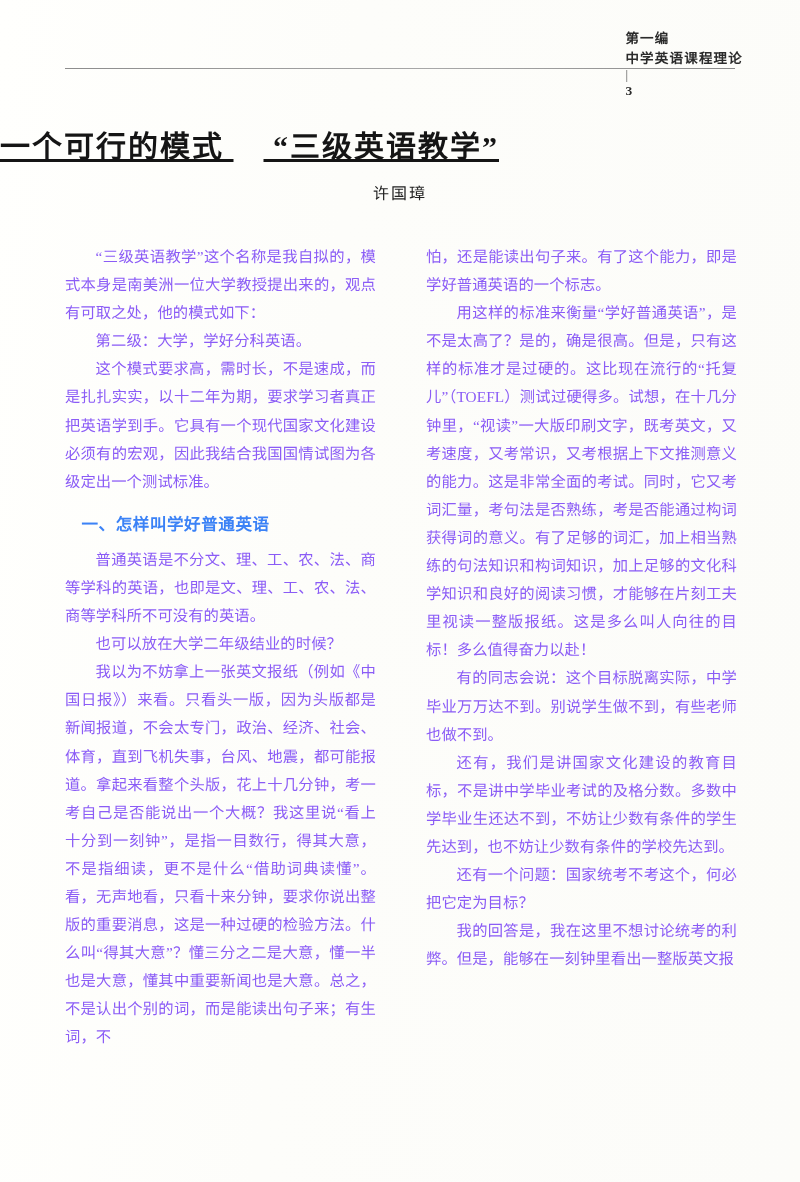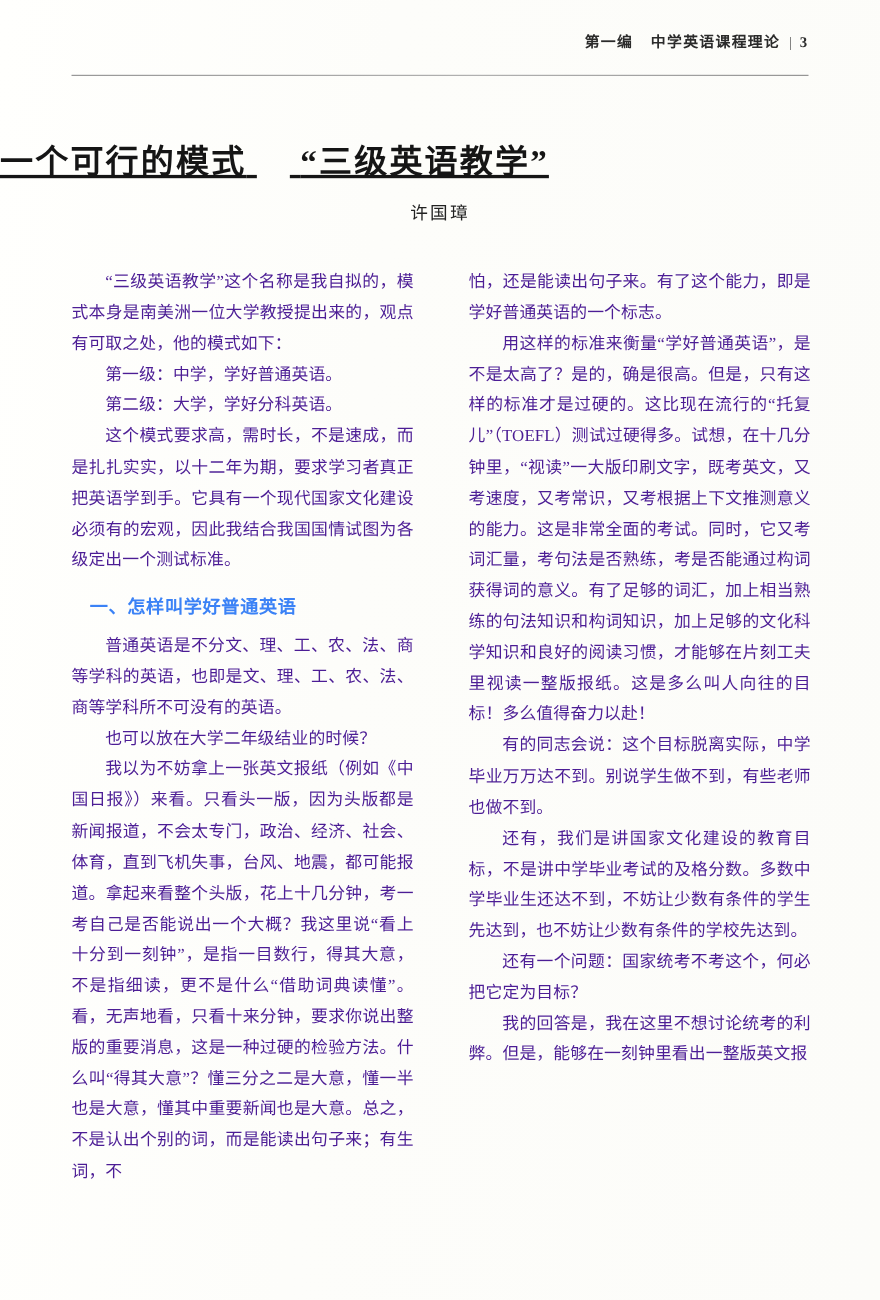--- a/index.html
+++ b/index.html
@@ -39,20 +39,21 @@
     top: 27px;
     right: 65px;
     display: flex;
     align-items: baseline;
     font-family: "Liberation Serif", "DejaVu Serif", serif;
     font-weight: bold;
     font-size: 13.5px;
     letter-spacing: 1.2px;
     color: #2b2b2b;
     white-space: nowrap;
+    flex-direction: column;
   }
   .running-head .rh-part {
     font-weight: bold;
   }
   .running-head .rh-gap {
     display: inline-block;
     width: 16px;
   }
   .running-head .rh-sep {
     margin: 0 6px 0 8px;
@@ -120,21 +121,21 @@
   .col-left  { margin-right: 50px; }
 
   p.para {
     margin: 0;
     font-family: "Liberation Serif", "DejaVu Serif", serif;
     font-size: 15.3px;
     line-height: 28.1px;
     text-align: justify;
     text-justify: inter-ideograph;
     text-indent: 2em;
-    color: #4c1d95;
+    color: #8b5cf6;
     letter-spacing: 0.1px;
   }
   p.para.cont {
     text-indent: 0;
   }
   h2.section-heading {
     margin: 14px 0 8px 0;
     font-family: "Liberation Sans", "DejaVu Sans", sans-serif;
     font-weight: bold;
     font-size: 16.5px;
@@ -163,21 +164,20 @@
     <span>一个可行的模式</span>
     <span class="title-gap"></span>
     <span>“三级英语教学”</span>
   </h1>
 
   <div class="article-author">许国璋</div>
 
   <div class="body-columns">
     <div class="column col-left">
         <p class="para">“三级英语教学”这个名称是我自拟的，模式本身是南美洲一位大学教授提出来的，观点有可取之处，他的模式如下：</p>
-        <p class="para">第一级：中学，学好普通英语。</p>
         <p class="para">第二级：大学，学好分科英语。</p>
         <p class="para">这个模式要求高，需时长，不是速成，而是扎扎实实，以十二年为期，要求学习者真正把英语学到手。它具有一个现代国家文化建设必须有的宏观，因此我结合我国国情试图为各级定出一个测试标准。</p>
         <h2 class="section-heading">一、怎样叫学好普通英语</h2>
         <p class="para">普通英语是不分文、理、工、农、法、商等学科的英语，也即是文、理、工、农、法、商等学科所不可没有的英语。</p>
         <p class="para">也可以放在大学二年级结业的时候？</p>
         <p class="para">我以为不妨拿上一张英文报纸（例如《中国日报》）来看。只看头一版，因为头版都是新闻报道，不会太专门，政治、经济、社会、体育，直到飞机失事，台风、地震，都可能报道。拿起来看整个头版，花上十几分钟，考一考自己是否能说出一个大概？我这里说“看上十分到一刻钟”，是指一目数行，得其大意，不是指细读，更不是什么“借助词典读懂”。看，无声地看，只看十来分钟，要求你说出整版的重要消息，这是一种过硬的检验方法。什么叫“得其大意”？懂三分之二是大意，懂一半也是大意，懂其中重要新闻也是大意。总之，不是认出个别的词，而是能读出句子来；有生词，不</p>
       </div>
     <div class="column col-right">
         <p class="para cont">怕，还是能读出句子来。有了这个能力，即是学好普通英语的一个标志。</p>
         <p class="para">用这样的标准来衡量“学好普通英语”，是不是太高了？是的，确是很高。但是，只有这样的标准才是过硬的。这比现在流行的“托复儿”（TOEFL）测试过硬得多。试想，在十几分钟里，“视读”一大版印刷文字，既考英文，又考速度，又考常识，又考根据上下文推测意义的能力。这是非常全面的考试。同时，它又考词汇量，考句法是否熟练，考是否能通过构词获得词的意义。有了足够的词汇，加上相当熟练的句法知识和构词知识，加上足够的文化科学知识和良好的阅读习惯，才能够在片刻工夫里视读一整版报纸。这是多么叫人向往的目标！多么值得奋力以赴！</p>

